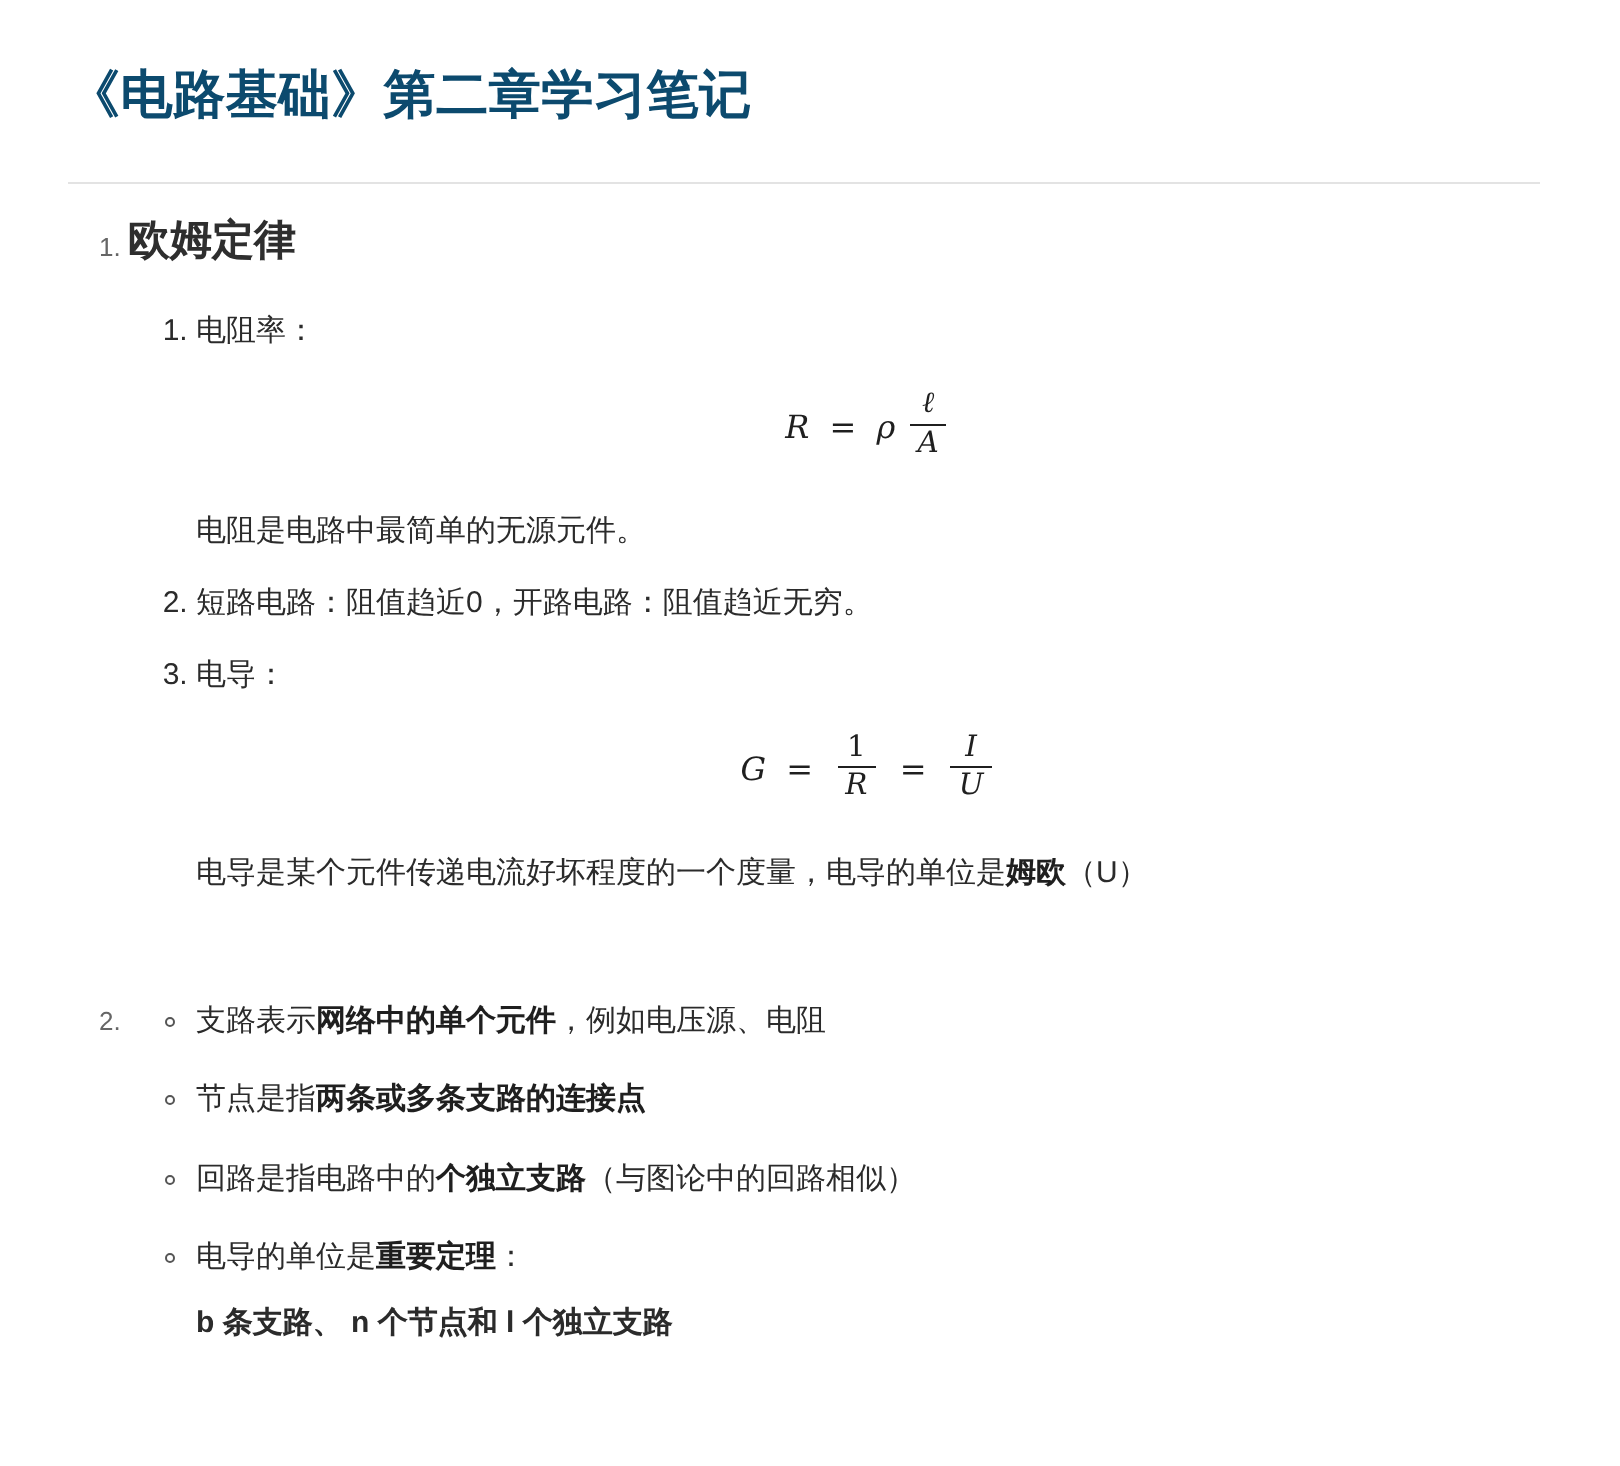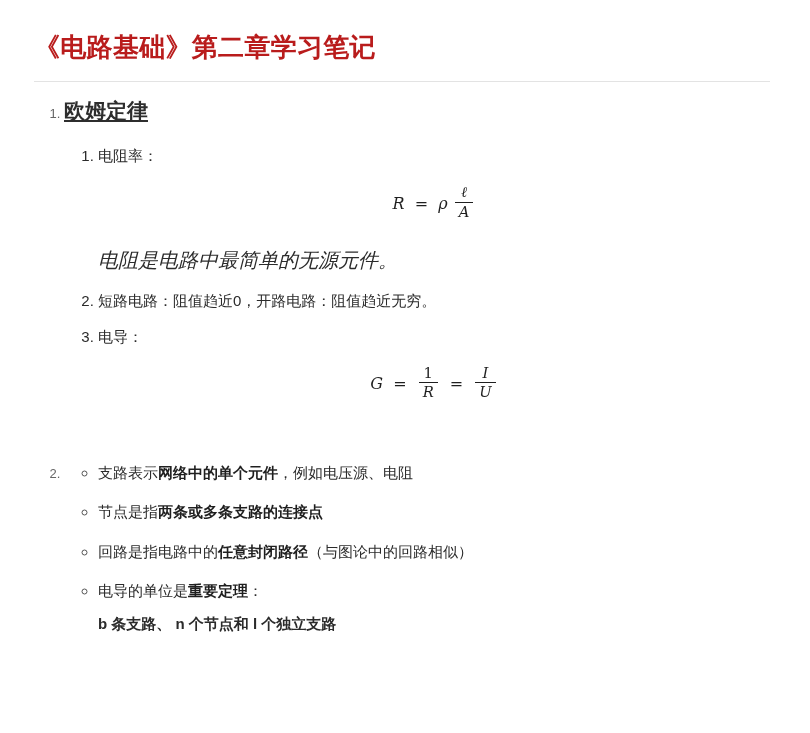--- a/index.html
+++ b/index.html
@@ -16,23 +16,23 @@
   }
   .page {
     width: 810px;
     box-sizing: border-box;
     padding: 26px 40px 10px 34px;
   }
   h1.doc-title {
     font-size: 26px;
     line-height: 1.35;
     font-weight: bold;
-    color: #b91c1c;
+    color: #0c4a6e;
     margin: 4px 0 14px 0;
-    padding-bottom: 16px;
+    padding-bottom: 26px;
     border-bottom: 1px solid #e3e3e3;
     letter-spacing: 0.3px;
   }
   
   ol.sections {
     margin: 10px 0 0 0;
     padding-left: 30px;
     list-style-type: decimal;
   }
   ol.sections > li {
@@ -45,21 +45,20 @@
     font-size: 13px;
   }
   h2.sec-title {
     display: inline-block;
     font-size: 21px;
     font-weight: bold;
     color: #2e2e2e;
     margin: 0 0 8px 0;
     vertical-align: middle;
     line-height: 1.4;
-    text-decoration: underline;
   }
   .sec-body {
     color: #2b2b2b;
     font-size: 15px;
   }
   
   ol.sub {
     margin: 10px 0 0 0;
     padding-left: 34px;
     list-style-type: decimal;
@@ -78,23 +77,22 @@
   ul.sub > li {
     margin: 0 0 14px 0;
     font-size: 15px;
     line-height: 1.7;
   }
   ul.sub > li::marker {
     color: #555;
   }
   p.para {
     margin: 8px 0 10px 0;
-    font-size: 20px;
+    font-size: 15px;
     line-height: 1.8;
-    font-style: italic;
   }
   .formula {
     text-align: center;
     margin: 16px 0 18px 0;
     font-family: "DejaVu Serif", serif;
     font-size: 16px;
     font-style: italic;
     color: #1f1f1f;
   }
   .frac {
@@ -176,20 +174,23 @@
               <span class="frac">
                 <span class="num upright">1</span>
                 <span class="den var">R</span>
               </span>
               <span class="op">=</span>
               <span class="frac">
                 <span class="num var">I</span>
                 <span class="den var">U</span>
               </span>
             </div>
+            <p class="para">
+              <span>电导是某个元件传递电流好坏程度的一个度量，电导的单位是</span><b>姆欧</b><span>（U）</span>
+            </p>
           </li>
 
         </ol>
       </div>
     </li>
 
     <div class="sec-gap"></div>
 
     <li>
       <div class="sec-body">
@@ -197,21 +198,21 @@
 
           <li>
             <span>支路表示</span><b>网络中的单个元件</b><span>，例如电压源、电阻</span>
           </li>
 
           <li>
             <span>节点是指</span><b>两条或多条支路的连接点</b><span></span>
           </li>
 
           <li>
-            <span>回路是指电路中的</span><b>任意封闭路径</b><span>（与图论中的回路相似）</span>
+            <span>回路是指电路中的</span><b>个独立支路</b><span>（与图论中的回路相似）</span>
           </li>
 
           <li>
             <span>电导的单位是</span><b>重要定理</b><span>：</span>
             <p class="note-sub">b 条支路、 n 个节点和 l 个独立支路</p>
             <div class="formula">
               
               
               
               

